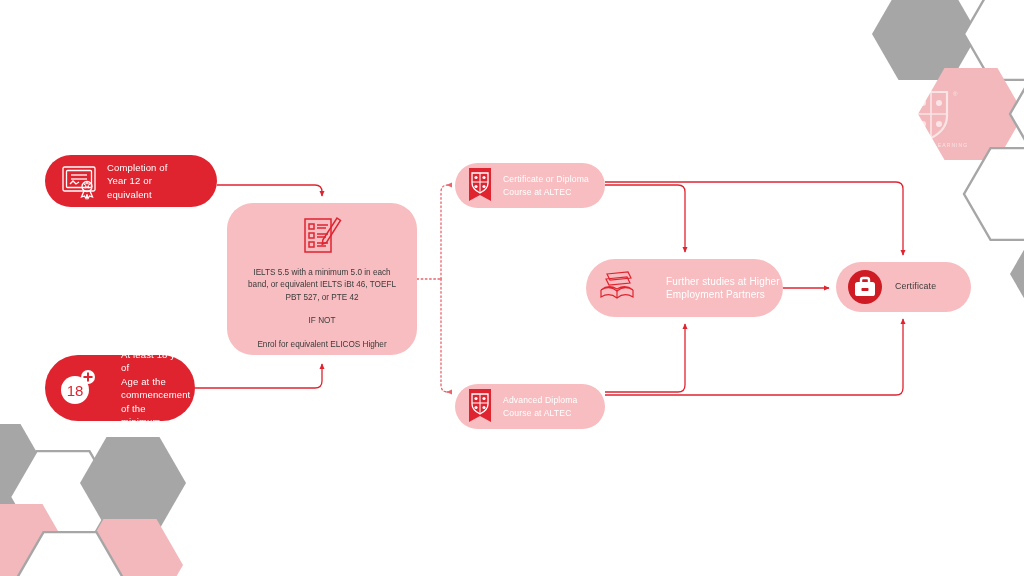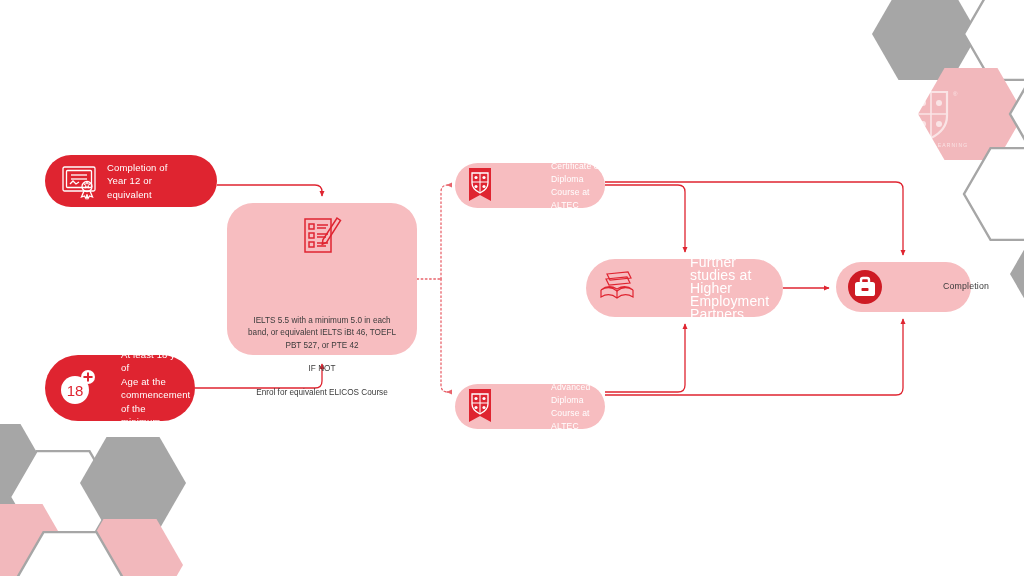--- a/index.html
+++ b/index.html
@@ -39,21 +39,21 @@
   .node .txt {
     color: #ffffff;
     font-size: 9.5px;
     line-height: 13.5px;
     letter-spacing: .15px;
   }
 
   
   .pill-red { background: #DF2430; }
   
-  .pill-pink { background: #F7BDC0; gap: 48px; }
+  .pill-pink { background: #F7BDC0; }
 
   
   #node-year12 {
     left: 45px; top: 155px; width: 172px; height: 52px;
     padding-left: 12px;
   }
   #node-year12 .ico { width: 44px; height: 44px; }
   #node-year12 .txt { margin-left: 6px; }
 
   #node-age {
@@ -87,21 +87,21 @@
     margin-top: 15px;
   }
   #node-cert .ico, #node-adv .ico { width: 30px; height: 38px; }
   #node-cert .txt, #node-adv .txt { margin-left: 8px; font-size: 8.6px; line-height: 13px; }
 
   #node-further {
     left: 586px; top: 259px; width: 197px; height: 58px;
     padding-left: 12px;
   }
   #node-further .ico { width: 44px; height: 36px; }
-  #node-further .txt { margin-left: 0; font-size: 14px; line-height: 13px; }
+  #node-further .txt { margin-left: 24px; font-size: 10px; line-height: 13px; }
 
   #node-employ {
     left: 836px; top: 262px; width: 135px; height: 50px;
     padding-left: 9px;
   }
   #node-employ .ico { width: 40px; height: 40px; }
   #node-employ .txt { margin-left: 10px; font-size: 8.8px; color: #3b3b3b; }
 </style>
 </head>
 <body>
@@ -242,21 +242,21 @@
         <path d="M38,3 l3.5,2.5 l-14,22 l-4.2,1.8 l.6,-4.5 z"></path>
       </svg>
     </span>
     <span class="body">
       <div class="line">IELTS 5.5 with a minimum 5.0 in each</div>
       <div class="line">band, or equivalent IELTS iBt 46, TOEFL</div>
       <div class="line">PBT 527, or PTE 42</div>
       <div class="gap"></div>
       <div class="line">IF NOT</div>
       <div class="gap"></div>
-      <div class="line">Enrol for equivalent ELICOS Course</div>
+      <div class="line">Enrol for equivalent ELICOS Higher</div>
     </span>
   </div>
 
   <div class="node pill-pink" id="node-cert">
     <span class="ico">
       <svg viewBox="0 0 30 38" width="30" height="38">
         <path d="M4,1 H26 V34 L15,28 L4,34 Z" fill="#DF2430"></path>
         <path d="M15,6 H23 V16 C23,21 19,24 15,26 C11,24 7,21 7,16 V6 Z" fill="none" stroke="#ffffff" stroke-width="1.3"></path>
         <path d="M15,6 V26 M7,15 H23" stroke="#ffffff" stroke-width="1"></path>
         <circle cx="11" cy="10.5" r="1.6" fill="#ffffff"></circle>
@@ -308,16 +308,16 @@
 
   <div class="node pill-pink" id="node-employ">
     <span class="ico">
       <svg viewBox="0 0 40 40" width="40" height="40">
         <circle cx="20" cy="20" r="17" fill="#CE1B24"></circle>
         <rect x="10" y="15" width="20" height="14" rx="2.6" fill="#ffffff"></rect>
         <path d="M16,15 V13 C16,11.6 17,11 18,11 H22 C23,11 24,11.6 24,13 V15" fill="none" stroke="#ffffff" stroke-width="2.4" stroke-linecap="round"></path>
         <rect x="16.5" y="21" width="7" height="3" rx="0.8" fill="#CE1B24"></rect>
       </svg>
     </span>
-    <span class="txt">Completion</span>
+    <span class="txt">Certificate</span>
   </div>
 
 </div>
 
 </body></html>

